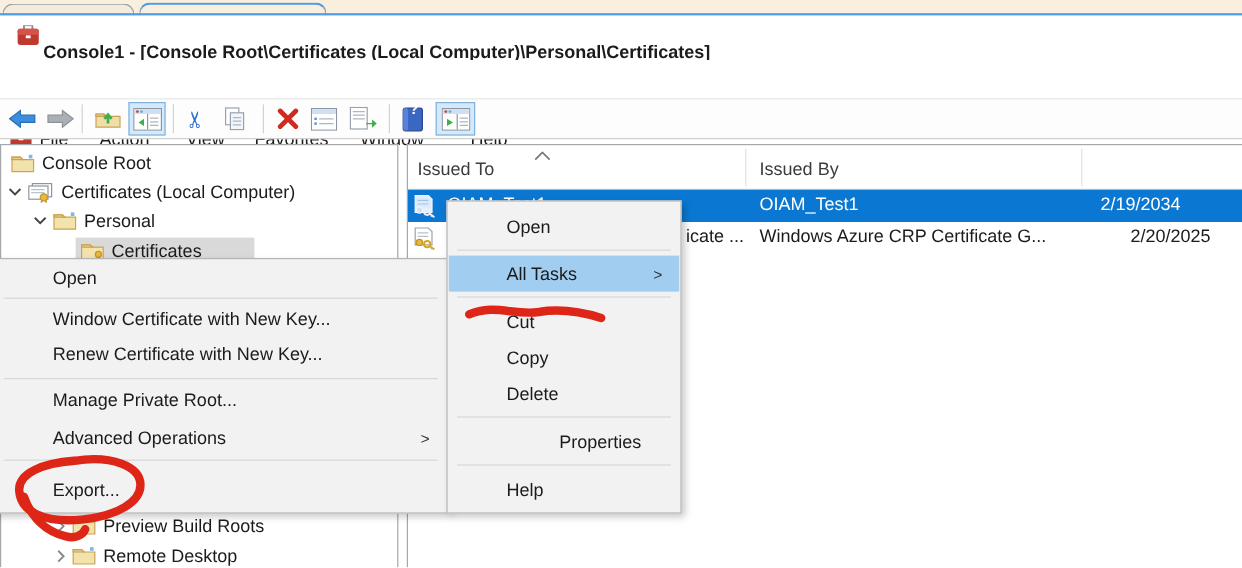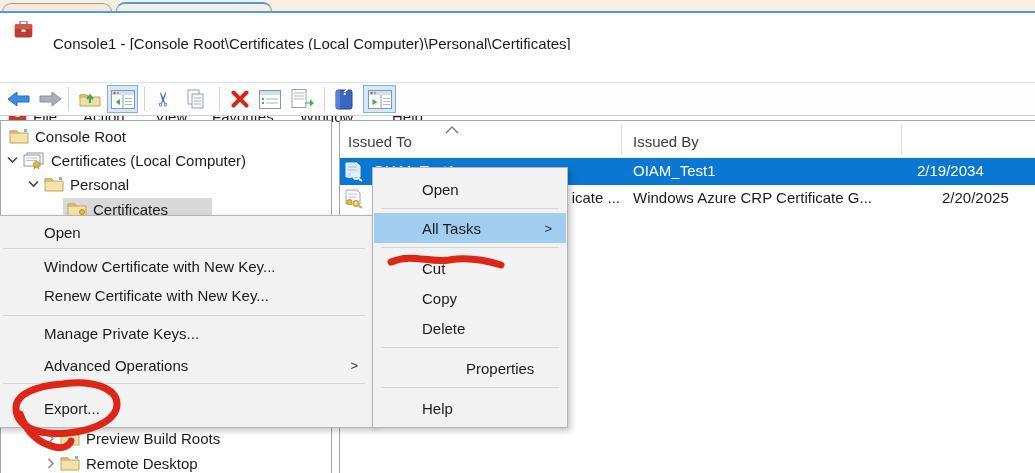--- a/index.html
+++ b/index.html
@@ -9,21 +9,21 @@
   .nw{white-space:nowrap;}
 
   
   .topstrip{left:0;top:0;width:1035px;height:13px;background:#f8efdf;}
   .tab1{left:2px;top:3px;width:108px;height:12px;border:1px solid #9aa0a6;border-bottom:none;border-radius:9px 9px 0 0;background:#f4ebdb;}
   .tab2{left:116px;top:2px;width:154px;height:13px;border:1px solid #9aa0a6;border-bottom:none;border-top:2px solid #4b9be8;border-radius:9px 9px 0 0;background:#f8efdf;}
   .blueline{left:0;top:11px;width:1035px;height:2px;background:#4b9be8;}
 
   
   .titlebar{left:0;top:13px;width:1035px;height:37px;background:#fff;}
-  .titletext{left:53px;top:22px;}
+  .titletext{left:36px;top:22px;font-weight:bold;}
   .menubar{left:0;top:50px;width:1035px;height:32px;background:#fff;border-bottom:1px solid #e2e2e2;}
   .menuitem{top:57px;height:20px;line-height:20px;}
   .toolbar{left:0;top:83px;width:1035px;height:32px;background:#fdfdfd;border-bottom:1px solid #cfcfcf;}
   .tbtn{top:85px;height:28px;display:flex;align-items:center;justify-content:center;}
   .tbtn.hl{background:#d5e9fb;border:1px solid #7fb2dd;box-sizing:border-box;}
   .tsep{top:87px;width:1px;height:24px;background:#d2d2d2;}
 
   
   .pane{background:#fff;box-sizing:border-box;}
   .leftpane{left:0;top:120px;width:332px;height:353px;border:1px solid #a3a8ad;border-bottom:none;}
@@ -342,21 +342,21 @@
     </div>
     <div class="csep" style="top:32px;"></div>
     <div class="cmi" style="top:36px;height:29px;">
       <span class="lbl nw">Window Certificate with New Key...</span>
     </div>
     <div class="cmi" style="top:65px;height:29px;">
       <span class="lbl nw">Renew Certificate with New Key...</span>
     </div>
     <div class="csep" style="top:99px;"></div>
     <div class="cmi" style="top:103px;height:29px;">
-      <span class="lbl nw">Manage Private Keys...</span>
+      <span class="lbl nw">Manage Private Root...</span>
     </div>
     <div class="cmi" style="top:134px;height:30px;">
       <span class="lbl nw">Advanced Operations</span>
       <span class="arrow">&gt;</span>
     </div>
     <div class="csep" style="top:167px;"></div>
     <div class="cmi" style="top:175px;height:34px;">
       <span class="lbl nw">Export...</span>
     </div>
   </div>

